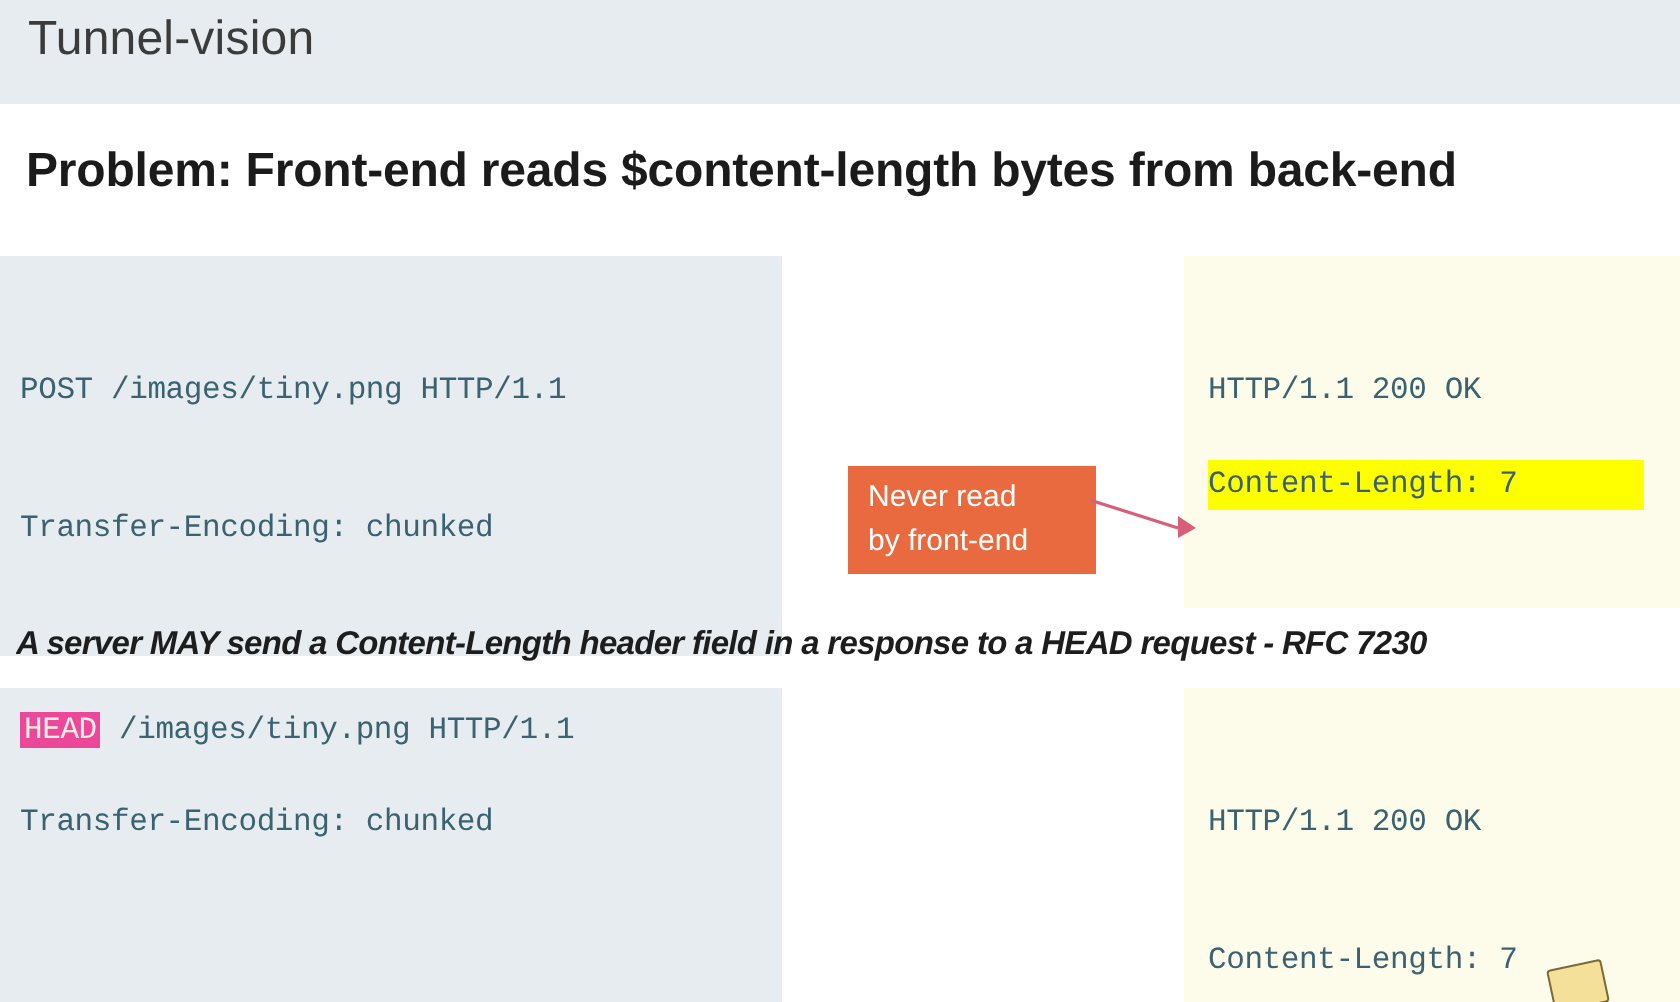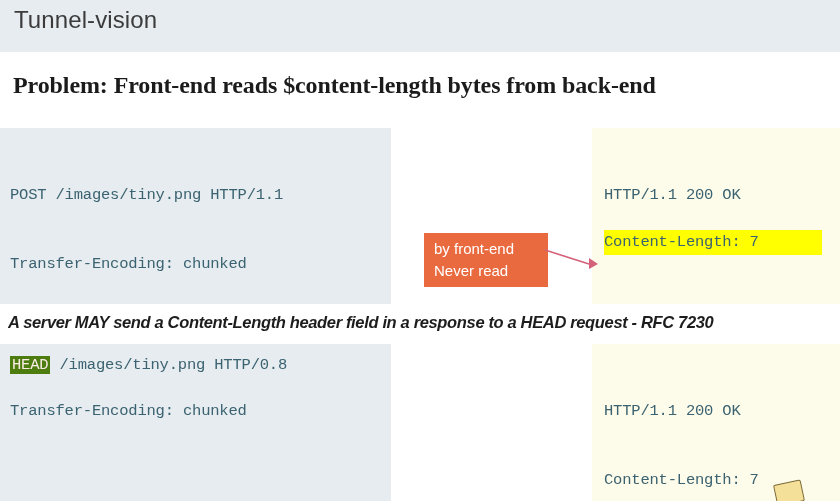--- a/index.html
+++ b/index.html
@@ -36,21 +36,20 @@
   
   .problem-line {
     position: absolute;
     left: 13px; top: 72px;
     width: 826px;
     font-size: 24px;
     font-weight: 700;
     color: #1b1b1b;
     letter-spacing: -0.1px;
     white-space: nowrap;
-    font-family: Liberation Serif, serif;
   }
 
   
   .panel {
     position: absolute;
     box-sizing: border-box;
     font-family: "Liberation Mono", "DejaVu Sans Mono", monospace;
     font-size: 15.5px;
     line-height: 23px;
     letter-spacing: -0.2px;
@@ -59,35 +58,35 @@
   }
   .panel-req {
     background: #e6ecef;
     padding: 10px 10px 8px 10px;
   }
   .panel-res {
     background: #fdfbea;
     padding: 10px 18px 8px 12px;
   }
 
-  #req-top  { left: 0;   top: 128px; width: 391px; height: 176px; }
+  #req-top  { left: 0;   top: 128px; width: 391px; height: 200px; }
   #res-top  { left: 592px; top: 128px; width: 248px; height: 176px; }
   #req-bot  { left: 0;   top: 344px; width: 391px; height: 157px; }
   #res-bot  { left: 592px; top: 344px; width: 248px; height: 157px; }
 
   .c-blue { color: #3a6270; }
   .c-blank { display: block; height: 23px; }
 
   .hl-yellow {
     background: #ffff00;
     color: #3a6270;
     padding: 1px 2px 1px 0;
   }
   .hl-orange {
-    background: #4d7c0f;
+    background: #ec4899;
     color: #fbece6;
     padding: 0 2px;
   }
 
   
   .callout {
     position: absolute;
     left: 424px; top: 233px;
     width: 124px; height: 54px;
     background: #e96a3f;
@@ -154,31 +153,31 @@
   <span class="c-blue" style="display: block;">HTTP/1.1 200 OK</span>
 <span class="hl-yellow" style="display: block;">Content-Length: 7</span>
   <span class="c-blank" style="display: block;"></span>
   
   
   
   
 </div>
 
 <div class="callout">
+  <span class="callout-line">Never read</span>
   <span class="callout-line">by front-end</span>
-  <span class="callout-line">Never read</span>
 </div>
 <svg class="arrow-svg" viewBox="0 0 55 28">
   <line x1="0" y1="2" x2="44" y2="16" stroke="#d4607a" stroke-width="1.6"></line>
   <polygon points="44,10 53,16 44,21" fill="#d4607a"></polygon>
 </svg>
 
 <div class="rfc-caption">A server MAY send a Content-Length header field in a response to a HEAD request - RFC 7230</div>
 
-<div class="panel panel-req" id="req-bot"><span class="hl-orange" style="display: inline;">HEAD</span><span class="c-blue" style="display: inline;"> /images/tiny.png HTTP/0.8</span>
+<div class="panel panel-req" id="req-bot"><span class="hl-orange" style="display: inline;">HEAD</span><span class="c-blue" style="display: inline;"> /images/tiny.png HTTP/1.1</span>
   <span class="c-blue" style="display: block;">Transfer-Encoding: chunked</span>
   <span class="c-blank" style="display: block;"></span>
   
   
   
 </div>
 
 <div class="panel panel-res" id="res-bot">
   <span class="c-blue" style="display: block;">HTTP/1.1 200 OK</span>
   <span class="c-blue" style="display: block;">Content-Length: 7</span>

